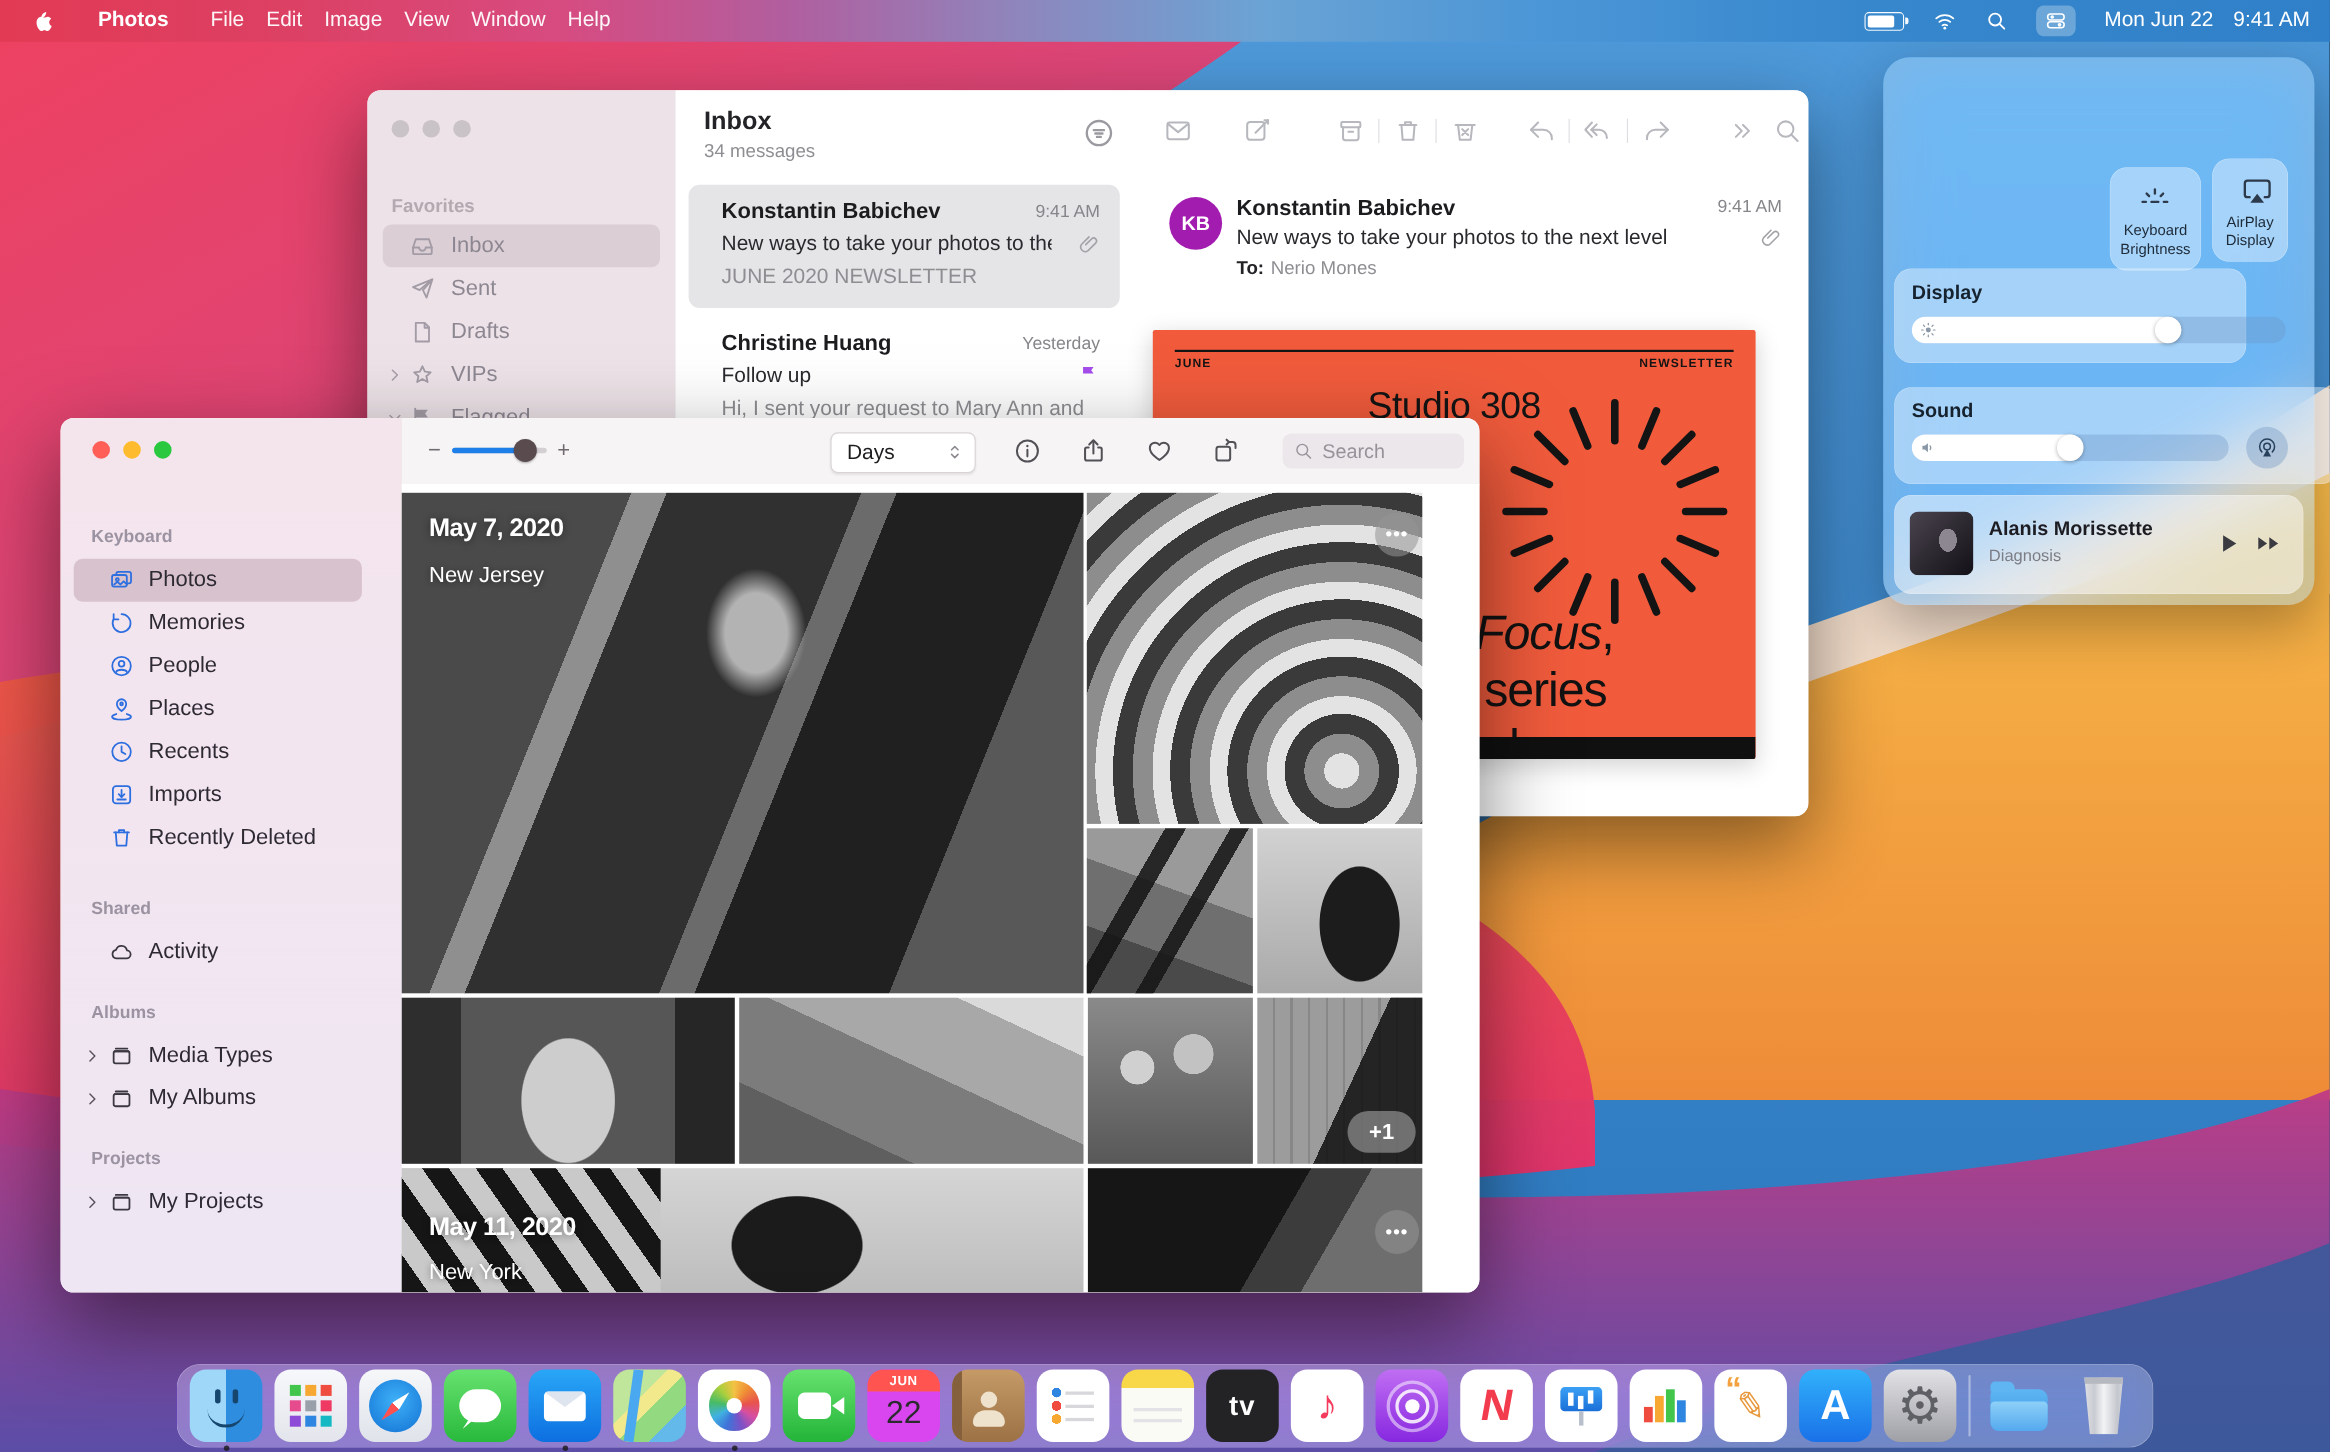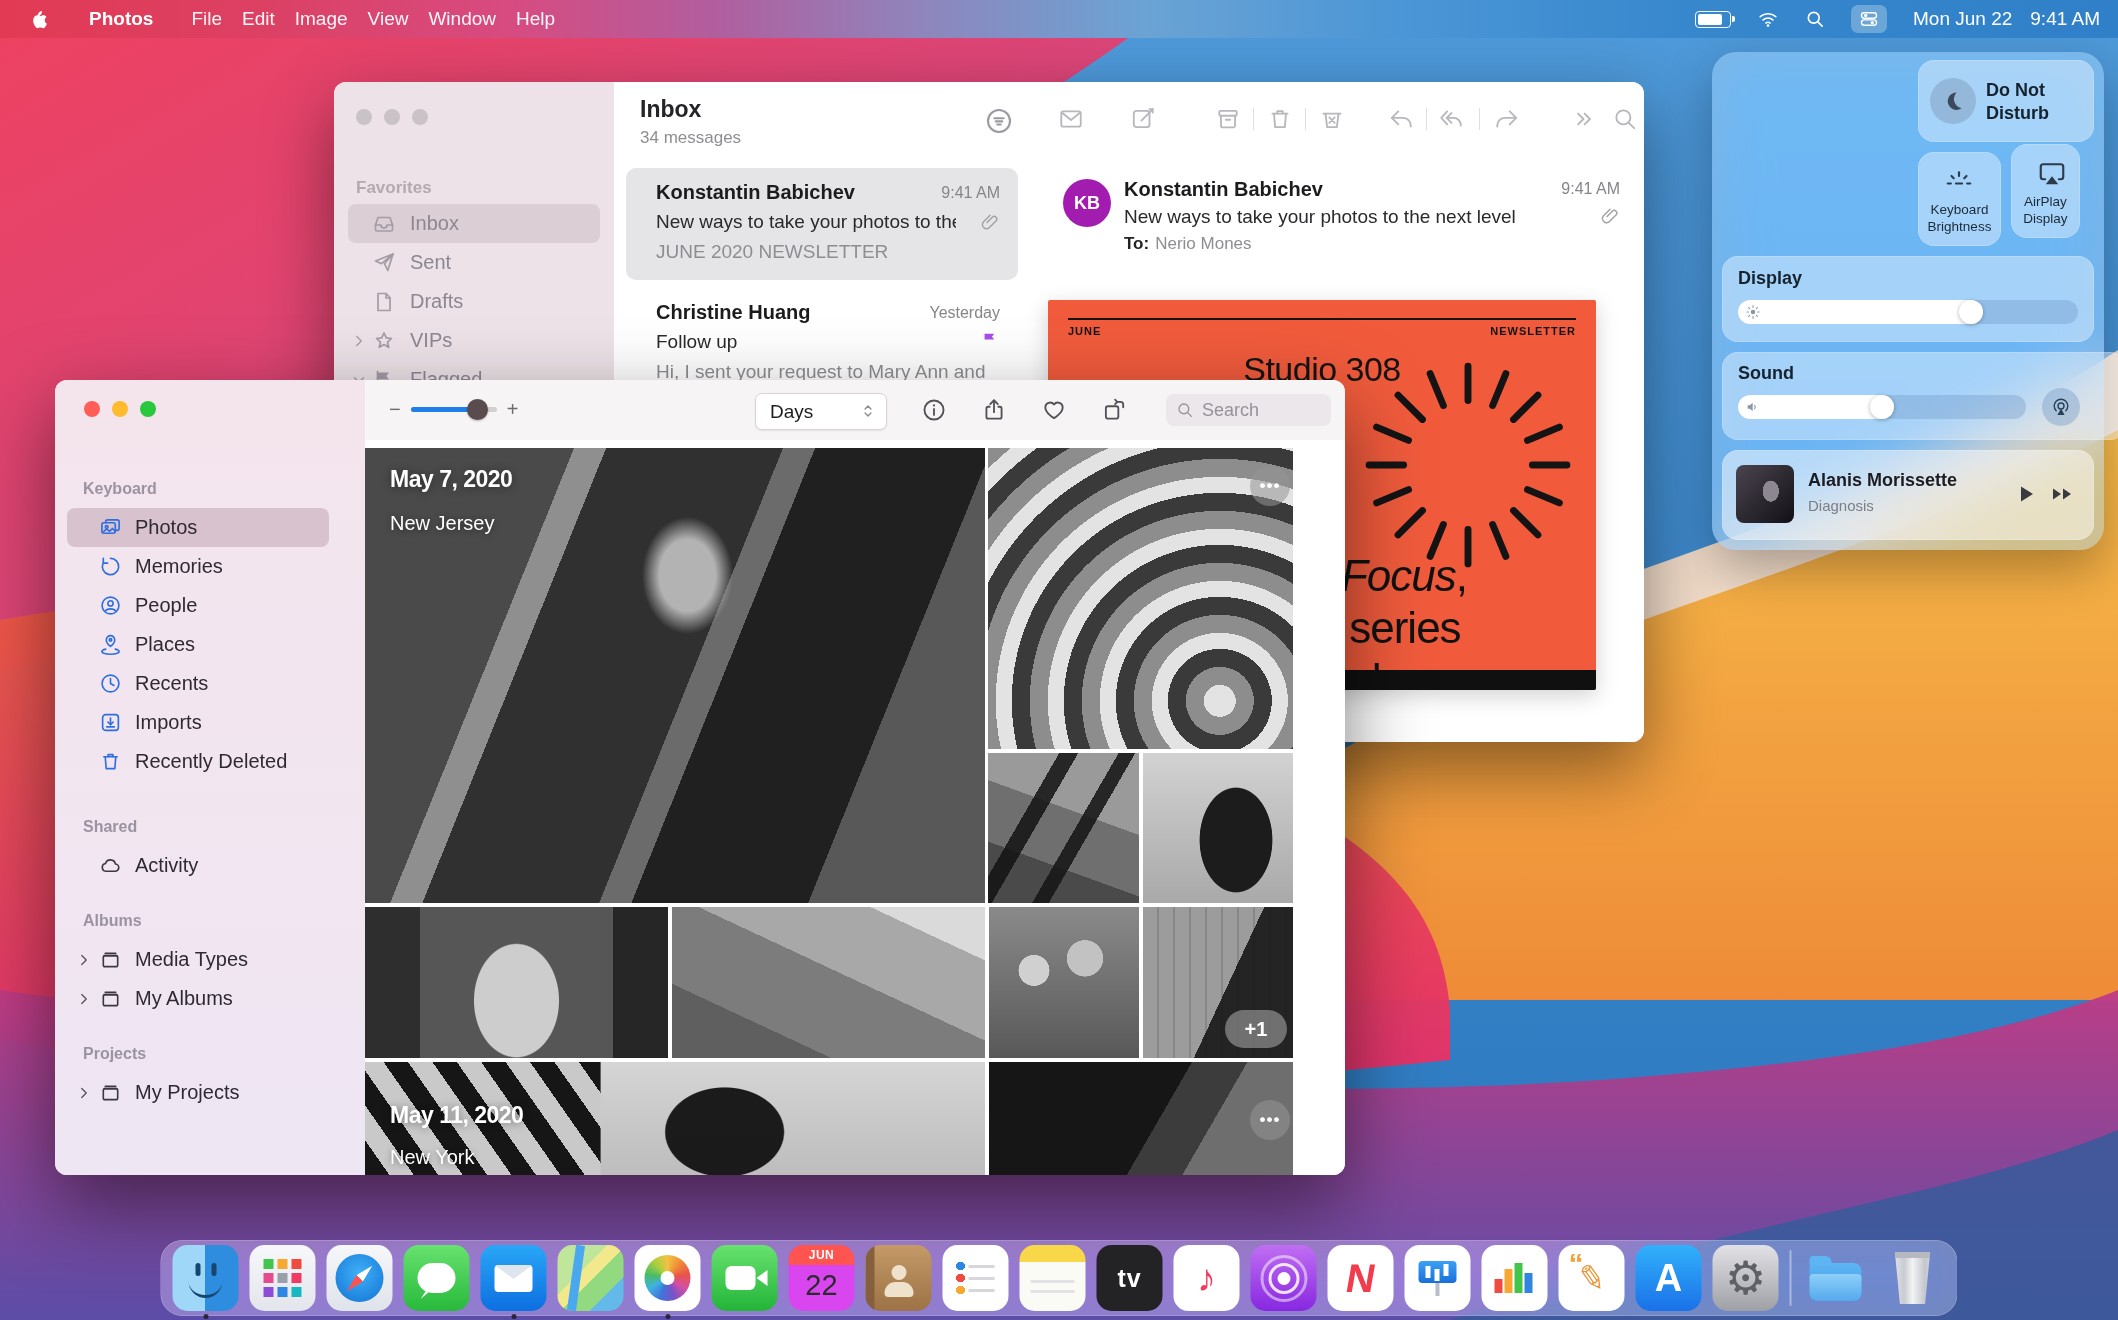--- a/index.html
+++ b/index.html
@@ -885,43 +885,35 @@
       <div class="ploc" style="left:25px;top:706px">New York</div>
 
       <div class="pmore" style="left:885px;top:26px">•••</div>
       <div class="pmore" style="left:885px;top:660px">•••</div>
       <div class="pbadge" style="left:860px;top:570px">+1</div>
     </div>
   </div>
 
   <div id="cc">
 
-    <div class="cc-card" style="left:206px;top:8px;width:176px;height:82px">
-      <span class="cc-moon-bg">
-        <svg class="icf" style="width:24px;height:24px">
-            <use href="#i-moon"></use>
-          </svg>
-      </span>
-      <span class="cc-label" style="left:68px;top:19px;line-height:1.25;width:100px">Do Not Disturb</span>
-    </div>
 
     <div class="cc-card" style="left:206px;top:100px;width:83px;height:94px">
       <svg class="ic" style="width:30px;height:30px;position:absolute;left:26px;top:14px;color:#2c3a4c">
           <use href="#i-rays"></use>
         </svg>
       <span class="cc-mini-label">Keyboard Brightness</span>
     </div>
     <div class="cc-card" style="left:299px;top:92px;width:69px;height:94px">
       <svg class="ic" style="width:30px;height:30px;position:absolute;left:26px;top:14px;color:#2c3a4c">
           <use href="#i-airplay"></use>
         </svg>
       <span class="cc-mini-label">AirPlay Display</span>
     </div>
 
-    <div class="cc-card" style="left:10px;top:204px;width:372px;height:86px">
+    <div class="cc-card" style="left:10px;top:192px;width:320px;height:86px">
       <span class="cc-label" style="left:16px;top:12px">Display</span>
       <div class="cc-slider" style="left:16px;top:44px;width:340px">
         <svg class="ic cc-slider-ic">
             <use href="#i-sun"></use>
           </svg>
         <div class="cc-fill" style="width: 72%;">
             <span class="cc-knob"></span>
           </div>
       </div>
     </div>

